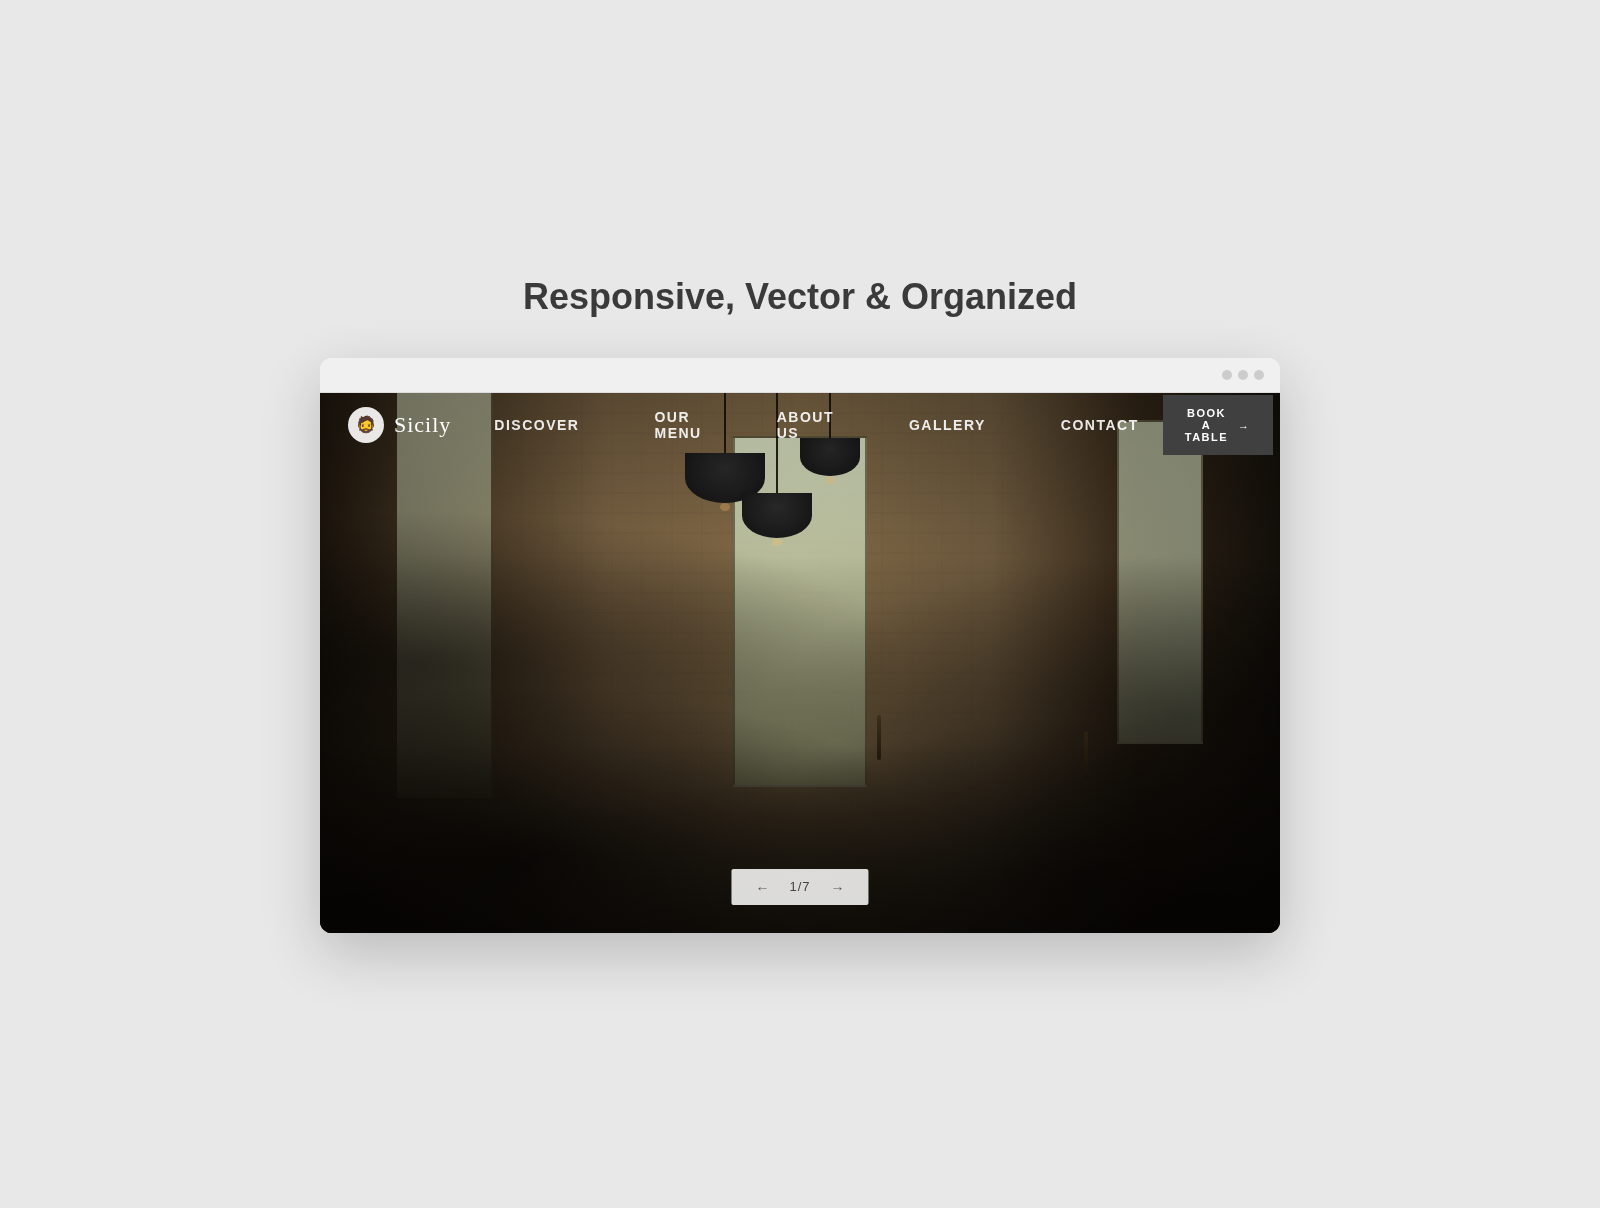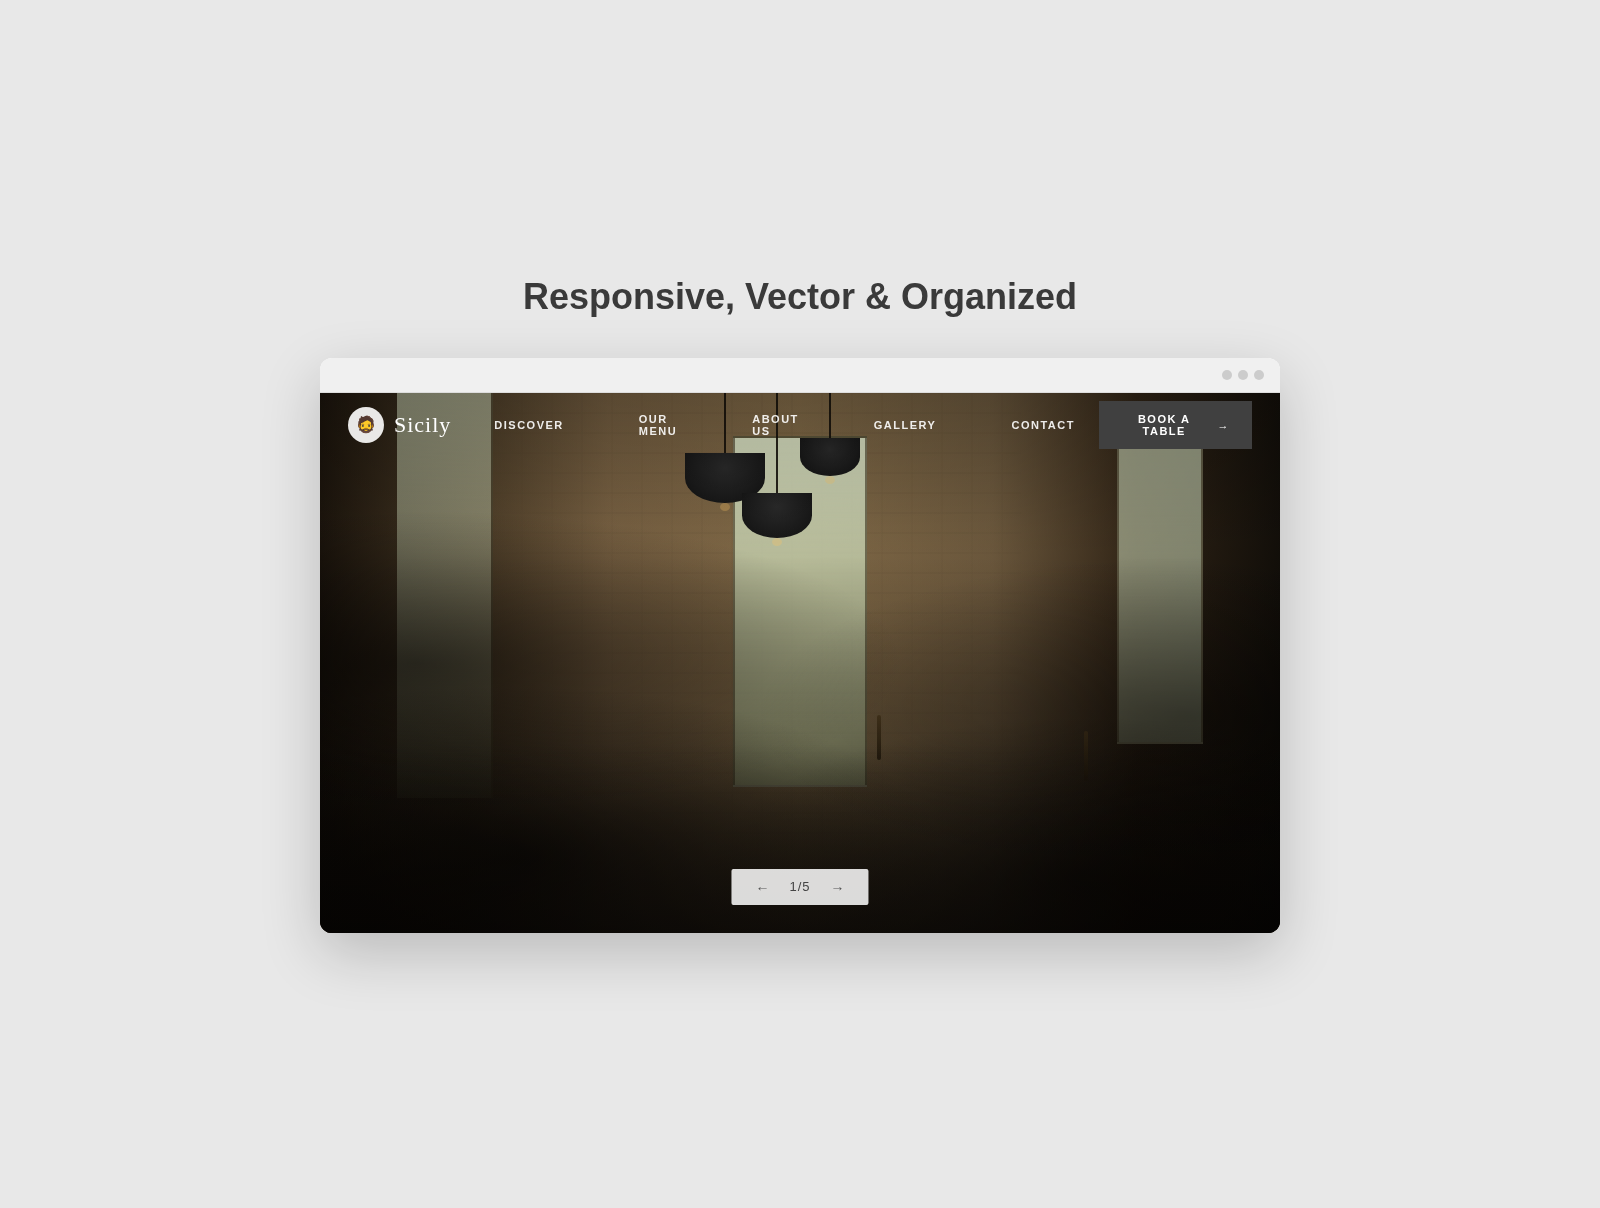--- a/index.html
+++ b/index.html
@@ -253,21 +253,21 @@
       display: flex;
       align-items: center;
       gap: 32px;
       margin-left: auto;
       margin-right: 24px;
     }
 
     .nav-link {
       color: rgba(255,255,255,0.9);
       text-decoration: none;
-      font-size: 11px;
+      font-size: 14px;
       font-weight: 600;
       letter-spacing: 1.5px;
       text-transform: uppercase;
       font-family: Arial, sans-serif;
       padding-left: 43px;
     }
 
     .book-btn {
       background: #404040;
       color: white;
@@ -424,18 +424,18 @@
 
       <button class="book-btn">
         <span>BOOK A TABLE</span>
         <span>→</span>
       </button>
 
     </nav>
 
     <div class="pagination">
       <span class="pagination-arrow">←</span>
-      <span class="pagination-text">1/5</span>
+      <span class="pagination-text">1/7</span>
       <span class="pagination-arrow">→</span>
     </div>
 
   </div>
 </div>
 
 </body></html>

